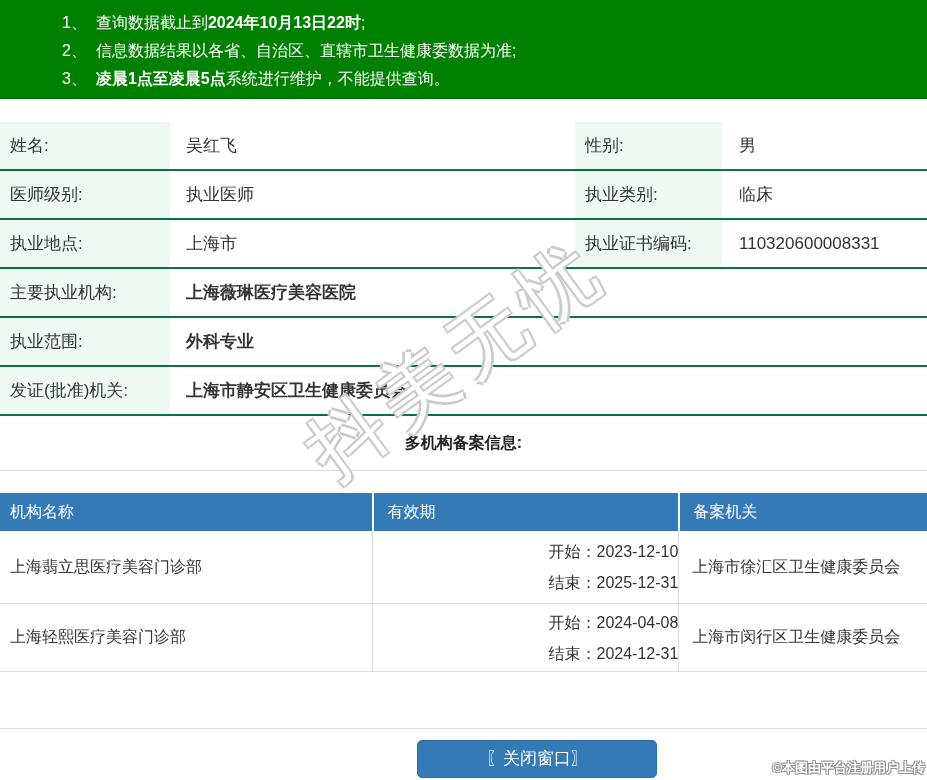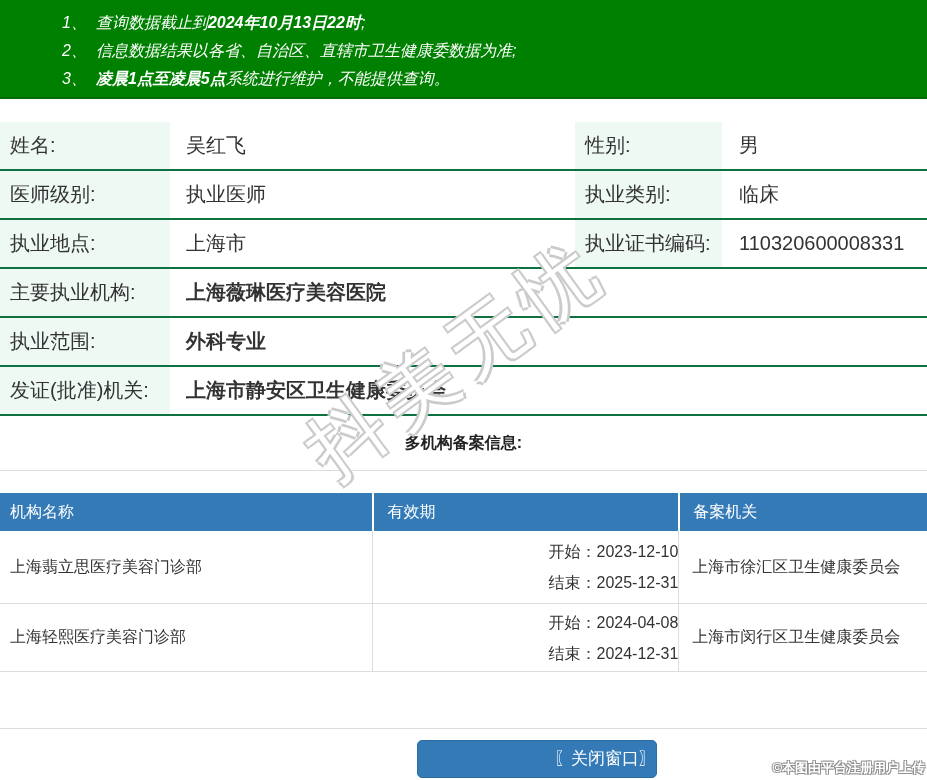--- a/index.html
+++ b/index.html
@@ -2,27 +2,27 @@
 <html><head>
 <meta charset="utf-8">
 <style>
   * { margin:0; padding:0; box-sizing:border-box; }
   html,body { width:927px; height:780px; background:#fff; overflow:hidden; }
   body { position:relative; font-family:"Liberation Sans","DejaVu Sans",sans-serif; color:#333; }
 
   
   .notice { position:absolute; top:0; left:0; width:927px; height:99px;
             background:#008000; border-bottom:2px solid #026b02;
-            color:#fff; font-size:16px; padding:9px 0 0 62px;font-style:italic; }
+            color:#fff; font-size:16px; padding:9px 0 0 62px; }
   .notice-line { line-height:28px; white-space:nowrap; }
   .notice-line .num { margin-right:9px; }
   .notice-line b { font-weight:bold; }
 
   
-  .profile { position:absolute; top:122px; left:0; width:927px; font-size:20px; }
+  .profile { position:absolute; top:122px; left:0; width:927px; font-size:17px; }
   .p-row { display:flex; height:49px; border-bottom:2px solid #0e7240; }
   .pcell { display:flex; align-items:center; }
   .plabel { background:#edf9f2; width:170px; padding-left:10px; }
   .plabel.l2 { width:147px; }
   .pvalue.v1 { width:405px; padding-left:16px; }
   .pvalue.v1.wide { flex:1;font-weight:bold; }
   .pvalue.v2 { flex:1; padding-left:17px; }
 
   
   .section-title { position:absolute; top:433px; left:0; width:927px;
@@ -44,21 +44,21 @@
   .r-row { display:flex; border-bottom:1px solid #ddd; background:#fff; }
   .r-row.row1 { height:73px; }
   .r-row.row2 { height:68px; }
   .bc { display:flex; flex-direction:column; justify-content:center; }
   .bc.col2, .bc.col3 { border-left:1px solid #ddd; }
   .period-line { line-height:31px;text-align:right; }
 
   
   .close-btn { position:absolute; left:417px; top:740px; width:240px; height:38px;
                background:#337ab7; border:1px solid #2e6da4; border-radius:5px;
-               color:#fff; font-size:17px; text-align:right; line-height:36px;
+               color:#fff; font-size:17px; text-align:center; line-height:36px;
                font-family:inherit; cursor:pointer; }
 
   
   .watermark { position:absolute; left:318px; top:410px; z-index:5;
                font-size:76px; letter-spacing:10px; white-space:nowrap;
                color:#fff; transform:rotate(-36deg); transform-origin:0 50%;
                pointer-events:none;
                text-shadow:-2px -2px 0 #cbcbcb, 2px -2px 0 #cbcbcb,
                            -2px 2px 0 #cbcbcb, 2px 2px 0 #cbcbcb; }
 

